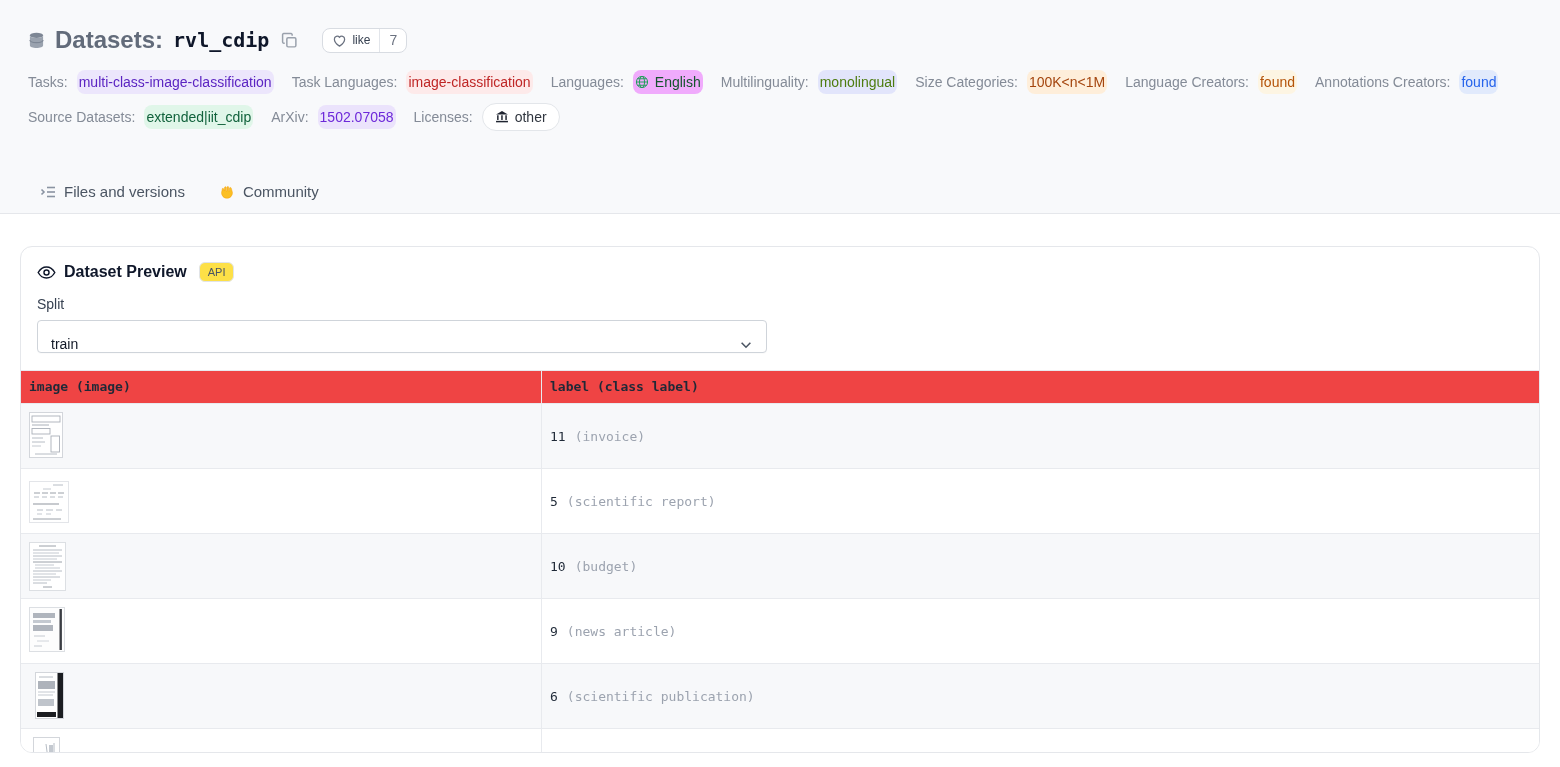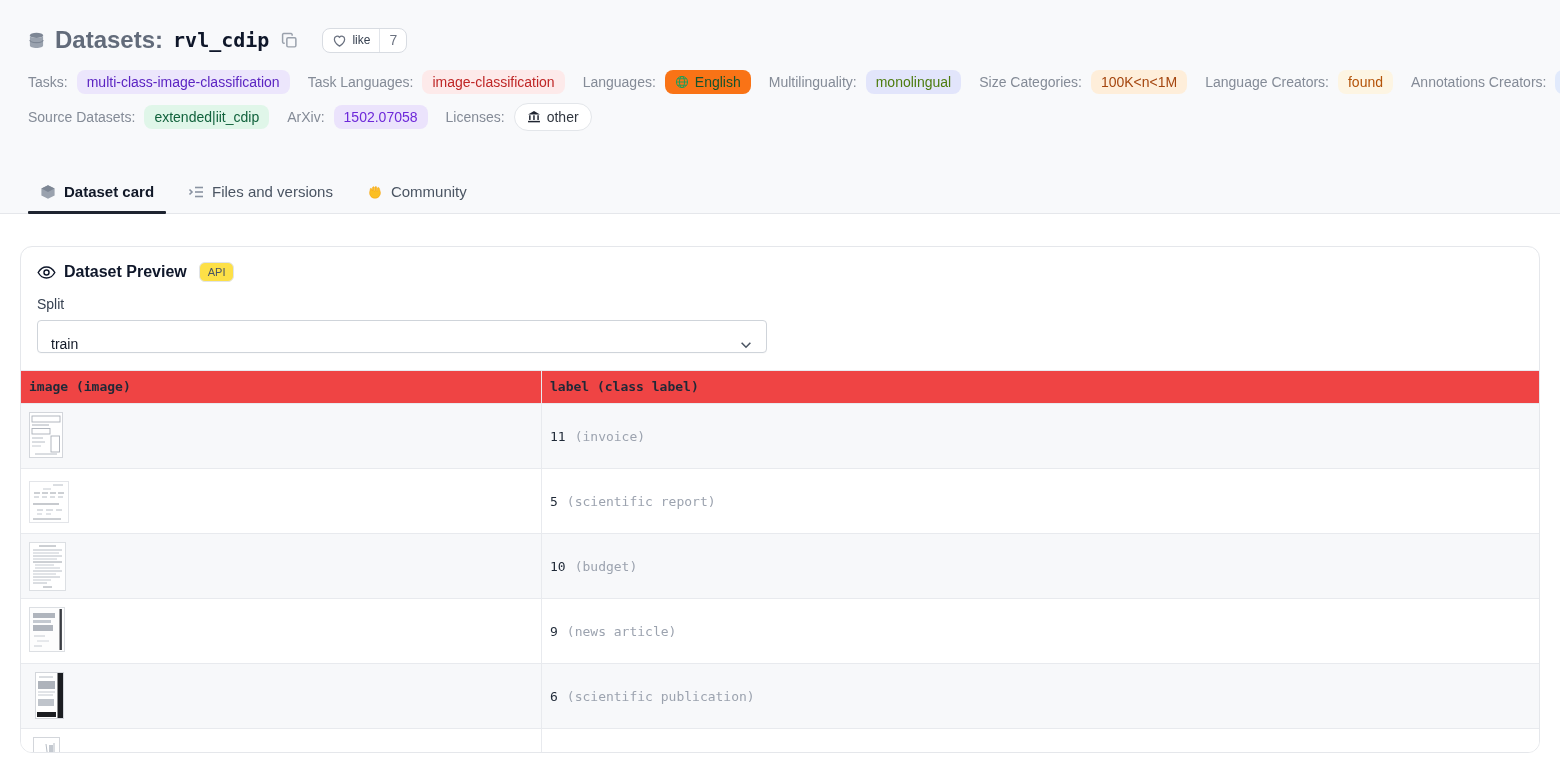--- a/index.html
+++ b/index.html
@@ -16,25 +16,25 @@
   .like-btn { display:inline-flex; align-items:center; margin-left:14px; border:1px solid #d8dce2;
     border-radius:8px; background:#fff; height:25px; overflow:hidden; cursor:pointer; }
   .like-main { display:flex; align-items:center; gap:5px; padding:0 9px; font-size:12px; color:#374151; }
   .like-count { border-left:1px solid #e2e5ea; padding:0 9px; font-size:14px; color:#6b7280;
     height:100%; display:flex; align-items:center; }
 
   .tags-row { display:flex; align-items:center; flex-wrap:nowrap; gap:18px; margin-top:16px; }
   .tags-row.second { margin-top:9px; padding-bottom:18px; }
   .tag-group { display:flex; align-items:center; gap:9px; white-space:nowrap; }
   .tag-label { font-size:14px; color:#848b97; }
-  .pill { display:inline-flex; align-items:center; gap:6px; padding:3px 10px; border-radius:8px;
+  .pill { display:inline-flex; align-items:center; gap:6px; padding:3px 2px; border-radius:8px;
     font-size:14px; line-height:1.3; text-decoration:none; cursor:pointer; }
   .pill-purple { background:#ece6fc; color:#5b24c2; }
   .pill-red    { background:#fdeaea; color:#bf2626; }
-  .pill-green  { background:#f97316; color:#14532d; }
+  .pill-green  { background:#f0abfc; color:#14532d; }
   .pill-indigo { background:#e2e5fb; color:#4d7c0f; }
   .pill-orange { background:#feeeda; color:#a4450e; }
   .pill-amber  { background:#fdf5e3; color:#b45309; }
   .pill-blue   { background:#e1eafc; color:#2563eb; }
   .pill-teal   { background:#e0f6e9; color:#11623c; }
   .pill-violet { background:#ebe3fc; color:#6d28d9; }
   .pill-white  { background:#fff; color:#30363f; border:1px solid #e3e6ea; border-radius:999px; padding:4px 12px; }
   .pill svg { flex:0 0 auto; }
 
   
@@ -173,29 +173,20 @@
               <rect x="11.8" y="6" width="1.7" height="5.4"></rect>
               <rect x="1.2" y="12.4" width="13.6" height="1.7"></rect>
             </svg>
         </span>
         <span>other</span>
       </a>
     </span>
   </div>
 
   <div class="tab-bar">
-    <div class="tab active">
-      <span class="tab-icon">
-        <svg viewBox="0 0 16 16">
-            <path d="M8 1.2 14.6 4.6v6.8L8 14.8 1.4 11.4V4.6z" fill="#9aa2ae"></path>
-            <path d="M8 1.2 14.6 4.6 8 8 1.4 4.6z" fill="#7d8694"></path>
-          </svg>
-      </span>
-      <span>Dataset card</span>
-    </div>
     <div class="tab">
       <span class="tab-icon">
         <svg viewBox="0 0 16 16" fill="none" stroke="#8a93a2" stroke-width="1.6">
             <path d="M1.5 5.5 4 8l-2.5 2.5"></path>
             <line x1="7" y1="3.5" x2="15" y2="3.5"></line>
             <line x1="7" y1="8" x2="15" y2="8"></line>
             <line x1="7" y1="12.5" x2="15" y2="12.5"></line>
           </svg>
       </span>
       <span>Files and versions</span>

